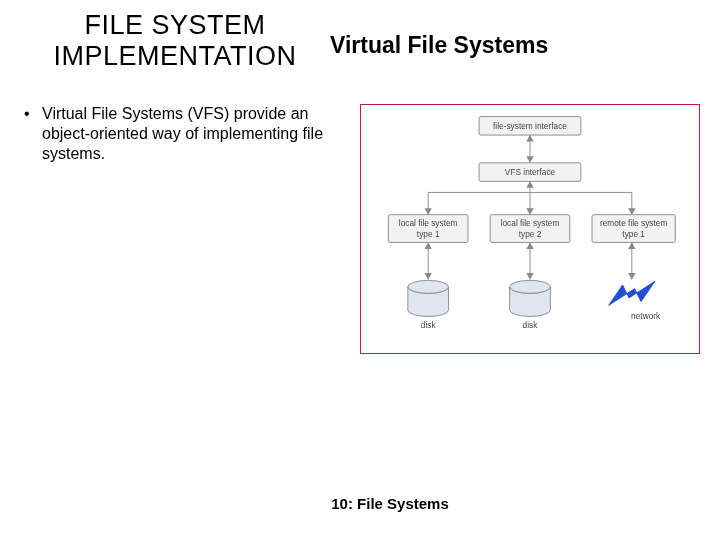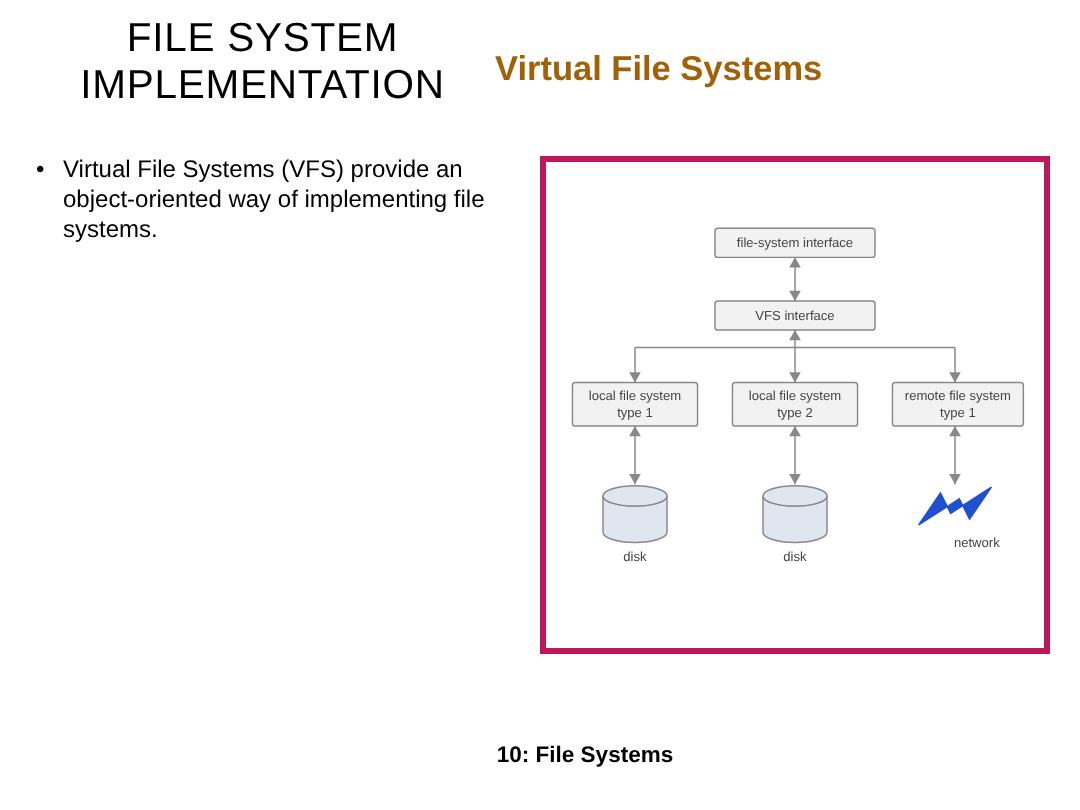--- a/index.html
+++ b/index.html
@@ -26,21 +26,21 @@
     font-size: 27px;
     font-weight: 400;
     line-height: 1.15;
     text-align: center;
     width: 310px;
     letter-spacing: 0.5px;
   }
   .title-right {
     font-size: 23px;
     font-weight: bold;
-    color: #a16207;
+    color: #000000;
     margin-top: 22px;
     margin-right: 5px;
   }
   .content {
     display: flex;
     gap: 10px;
     margin-top: 32px;
   }
   .bullets {
     width: 330px;
@@ -55,23 +55,23 @@
   }
   .bullets li::before {
     content: "•";
     position: absolute;
     left: 4px;
     top: 0;
     font-size: 16px;
   }
   .diagram-wrap {
     flex: 1;
-    border: 4px solid #be185d;
+    border: 1px solid #be185d;
     background: #fff;
-    height: 332px;
+    height: 250px;
     position: relative;
     padding: 6px;
   }
   svg.diagram {
     width: 100%;
     height: 100%;
     display: block;
   }
   .box {
     fill: #f2f2f2;

